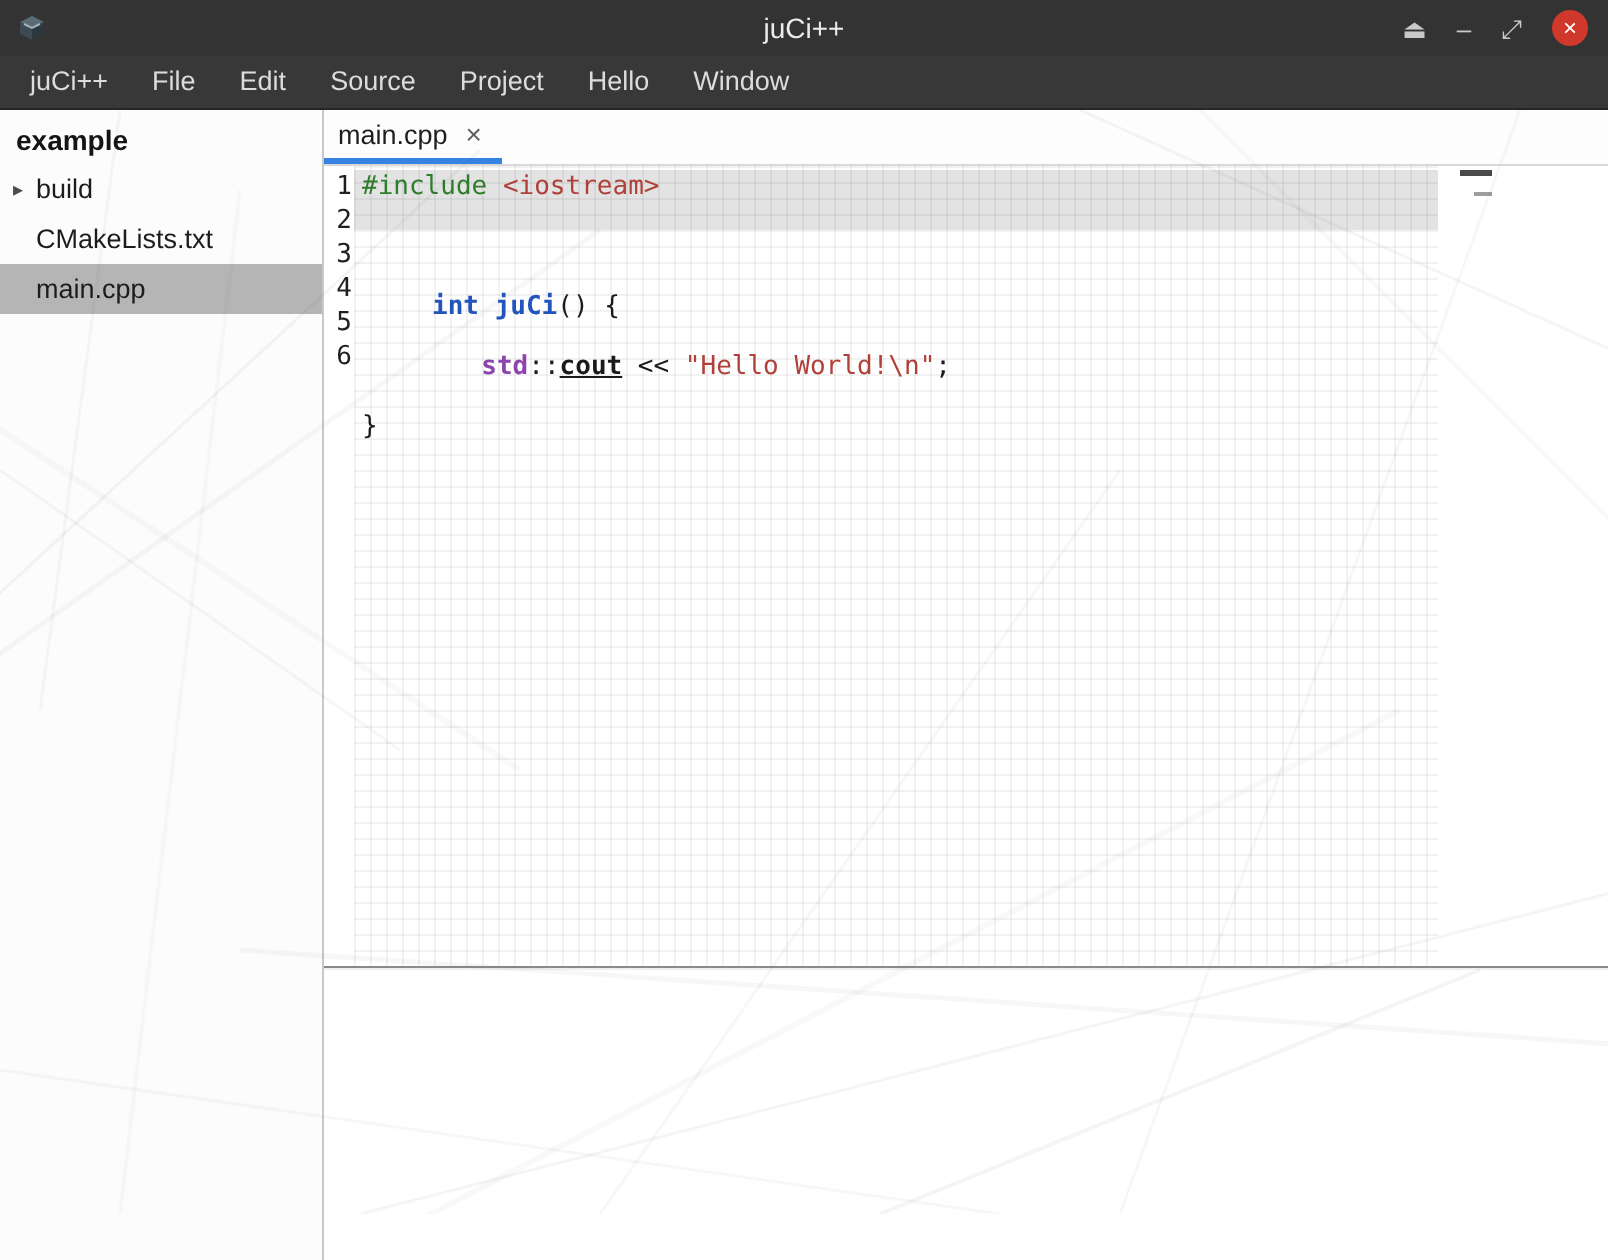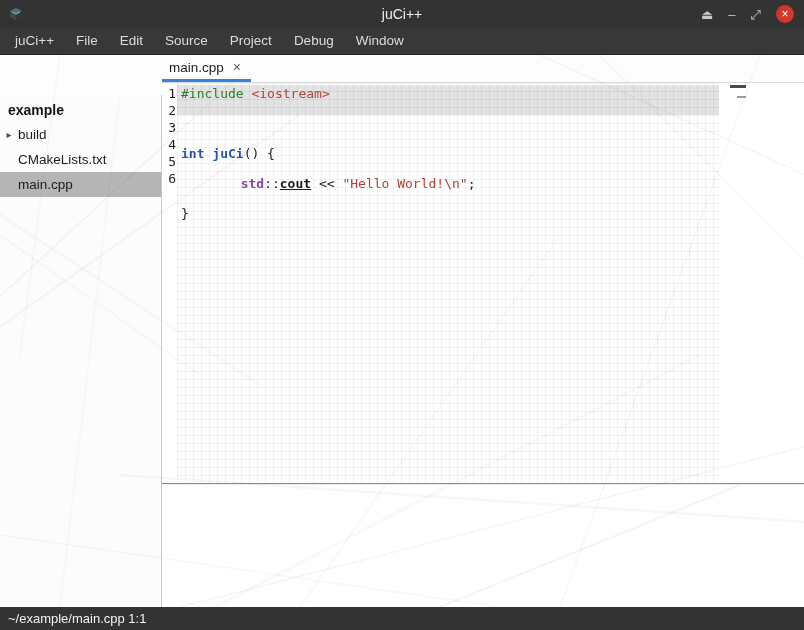--- a/index.html
+++ b/index.html
@@ -29,21 +29,21 @@
   
   .menubar {
     height:27px; background:#383838; flex:none; display:flex; align-items:center;
     padding-left:4px; border-bottom:1px solid #262626;
   }
   .menu-item { padding:0 11px; font-size:13.5px; color:#dcdcdc; line-height:26px; }
 
   
   .content { flex:1; display:flex; position:relative; background:#fdfdfd; min-height:0; }
 
-  .sidebar { width:162px; flex:none; border-right:1px solid #c9c9c9; background:#fcfcfc;margin-top:40px; }
+  .sidebar { width:162px; flex:none; border-right:1px solid #c9c9c9; background:#fcfcfc; }
   .tree-root { font-weight:bold; font-size:14px; color:#141414; padding:7px 8px 4px 8px; }
   .tree-item { height:25px; display:flex; align-items:center; font-size:13.5px; color:#1c1c1c; }
   .tree-item.selected { background:var(--selection,#b5b5b5); }
   .expander { width:18px; flex:none; text-align:center; color:#4d4d4d; font-size:10px; }
 
   .main { flex:1; display:flex; flex-direction:column; background:#ffffff; min-width:0; }
 
   .tabbar {
     height:28px; flex:none; display:flex; align-items:stretch;
     border-bottom:1px solid #d8d8d8; background:#fdfdfd;
@@ -68,21 +68,21 @@
       linear-gradient(to right, rgba(0,0,0,0.05) 1px, transparent 1px),
       linear-gradient(to bottom, rgba(0,0,0,0.05) 1px, transparent 1px);
     background-size:8px 8px;
   }
   .code-line { height:30px; padding-left:4px; white-space:pre; color:#1a1a1a; }
   .code-line.current-line { background:rgba(0,0,0,0.11); }
 
   .tok-plain { color:#1a1a1a; }
   .tok-pre   { color:var(--preprocessor,#2d7d2d); }
   .tok-inc   { color:var(--string,#b0413a); }
-  .tok-kw    { color:var(--keyword,#2255bb); font-weight:bold; }
+  .tok-kw    { color:var(--keyword,#2255bb); font-weight:bold;margin-left:35px; }
   .tok-fn    { color:var(--keyword,#2255bb); font-weight:bold; }
   .tok-ns    { color:var(--namespace,#8d44ad); font-weight:bold;margin-left:44px; }
   .tok-bold  { color:#1a1a1a; font-weight:bold;text-decoration:underline; }
   .tok-str   { color:var(--string,#b0413a); }
 
   .overview { position:absolute; top:2px; right:58px; width:20px; }
   .overview-mark1 { width:16px; height:3px; background:#4a4a4a; margin-left:auto; }
   .overview-mark2 { width:9px; height:2px; background:#9d9d9d; margin-top:8px; margin-left:auto; }
 
   .splitter { height:2px; flex:none; background:linear-gradient(#8a8a8a 1px, #efefef 1px); }
@@ -117,21 +117,21 @@
       <span class="win-btn close">×</span>
     </div>
   </div>
 
   <div class="menubar">
       <span class="menu-item">juCi++</span>
       <span class="menu-item">File</span>
       <span class="menu-item">Edit</span>
       <span class="menu-item">Source</span>
       <span class="menu-item">Project</span>
-      <span class="menu-item">Debug</span>
+      <span class="menu-item">Hello</span>
       <span class="menu-item">Window</span>
     </div>
 
   <div class="content">
 
     <div class="sidebar">
       <div class="tree-root">example</div>
       <div>
           <div class="tree-item">
             <span class="expander">▸</span>
@@ -199,17 +199,14 @@
         <line x1="180" y1="552" x2="850" y2="380" stroke-opacity="0.06" stroke-width="1.5"></line>
         <line x1="120" y1="420" x2="850" y2="470" stroke-opacity="0.05" stroke-width="2.5"></line>
         <line x1="200" y1="560" x2="700" y2="300" stroke-opacity="0.04" stroke-width="3"></line>
         <line x1="0" y1="480" x2="500" y2="552" stroke-opacity="0.05" stroke-width="1.5"></line>
         <line x1="300" y1="552" x2="560" y2="180" stroke-opacity="0.05" stroke-width="1.5"></line>
         <line x1="440" y1="552" x2="740" y2="430" stroke-opacity="0.06" stroke-width="2"></line>
       </g>
     </svg>
   </div>
 
-  <div class="statusbar">
-    <span>~/example/main.cpp 1:1</span>
-  </div>
 
 </div>
 
 </body></html>

